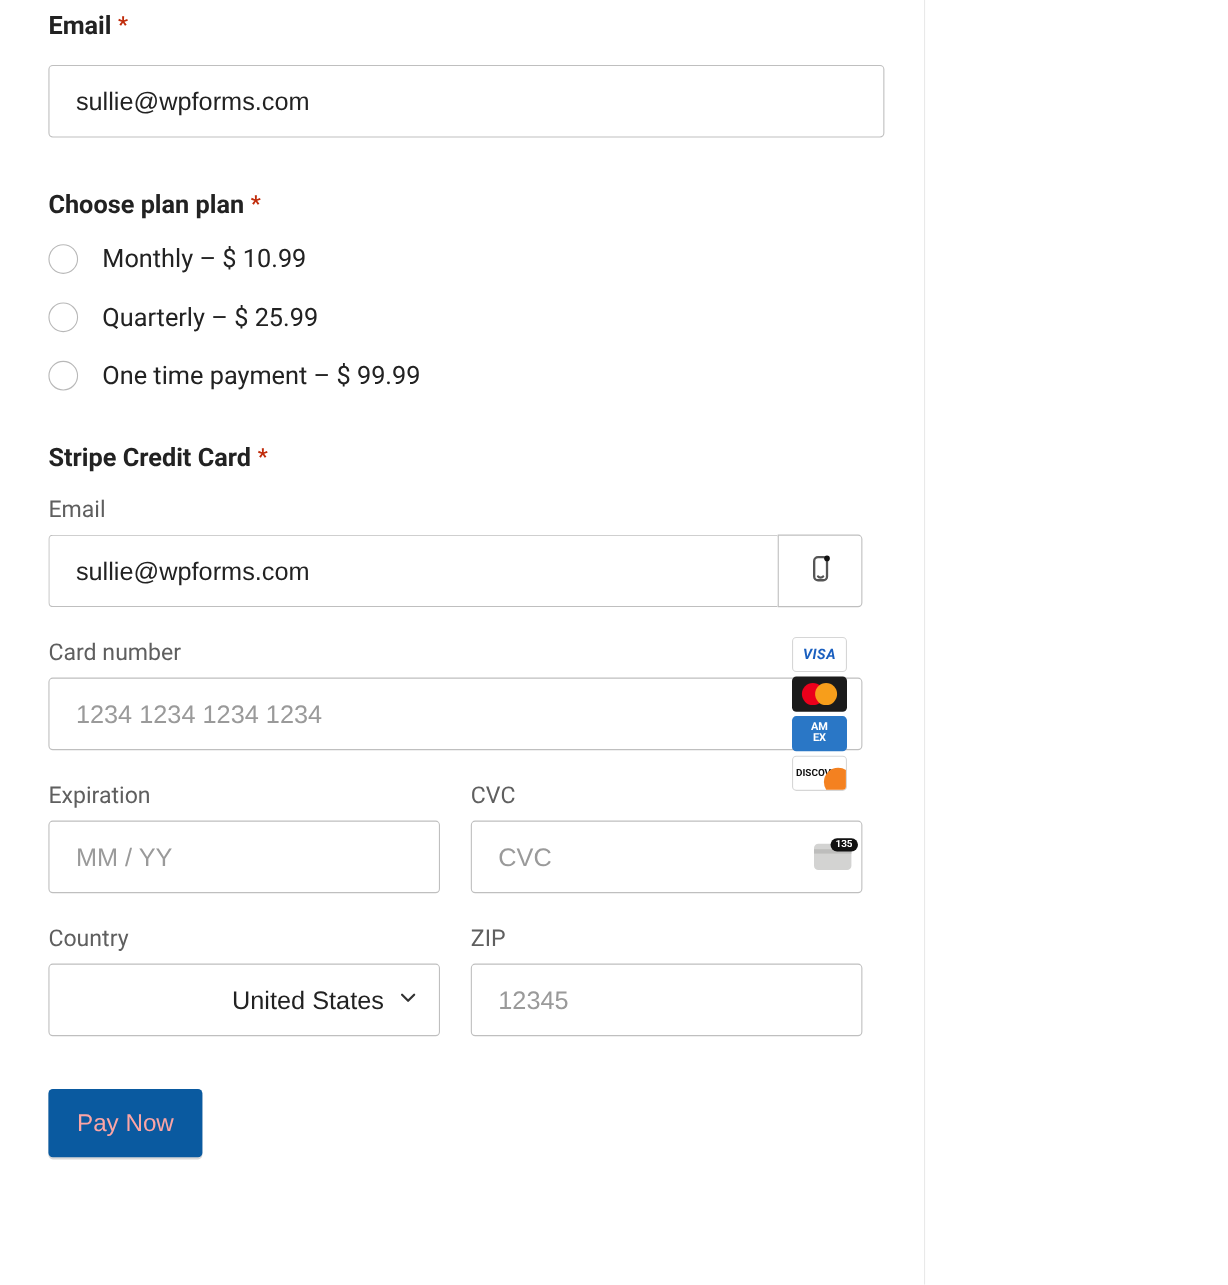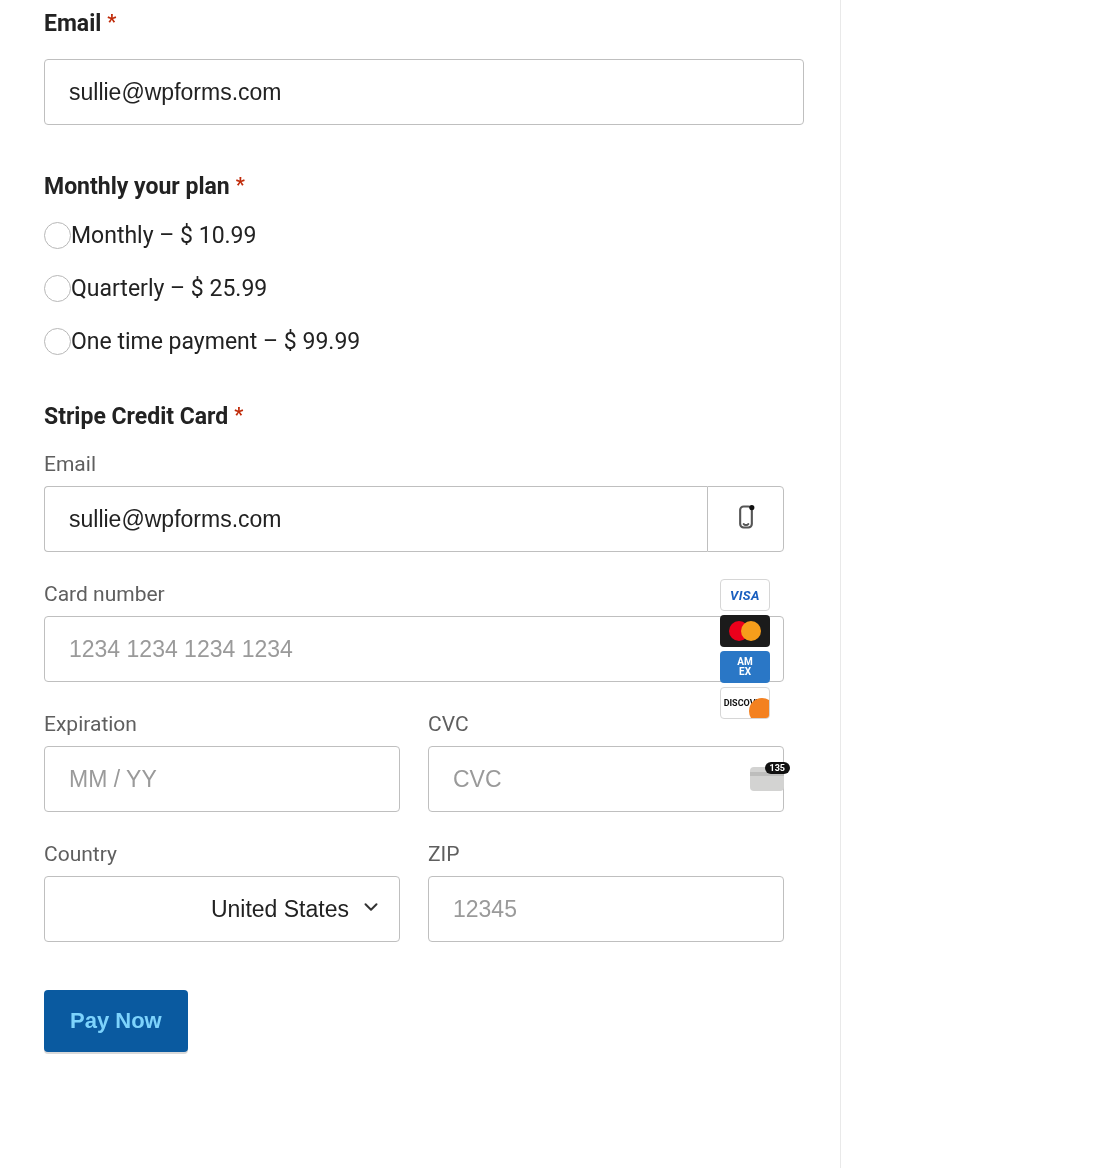--- a/index.html
+++ b/index.html
@@ -53,20 +53,21 @@
     padding: 0 24px;
     font-size: 23px;
     color: #222;
     background: #fff;
   }
   .text-input::placeholder { color: #9a9a9a; }
   .radio-group { display: flex; flex-direction: column; gap: 26px; }
   .radio-row {
     display: flex;
     align-items: center;
+    gap: 22px;
     font-size: 23px;
     color: #222;
     cursor: pointer;
   }
   .radio-circle {
     width: 27px;
     height: 27px;
     border: 1px solid #b8b8b8;
     border-radius: 50%;
     background: #fff;
@@ -153,21 +154,21 @@
     right: 18px;
     top: 50%;
     transform: translateY(-50%);
     pointer-events: none;
   }
   .chevron svg { width: 22px; height: 22px; stroke:#333; }
 
   .cvc-wrap { position: relative; }
   .cvc-badge {
     position: absolute;
-    right: 0;
+    right: 10px;
     top: 50%;
     transform: translateY(-50%);
     display: flex;
     align-items: flex-start;
   }
   .cvc-card {
     width: 34px; height: 24px; border-radius:4px; background:#d3d3d2;
     position:relative;
   }
   .cvc-card::before{
@@ -175,23 +176,23 @@
   }
   .cvc-pill{
     position:absolute; top:-5px; right:-6px;
     background:#111; color:#fff; font-size:9px; font-weight:700;
     border-radius:9px; padding:1px 5px;
   }
 
   .pay-button {
     margin-top: 48px;
     background:#0a5aa0;
-    color:#7dd3fc;
+    color:#fca5a5;
     font-size:22px;
-    font-weight:700;
+    font-weight:400;
     border:none;
     border-radius:4px;
     padding:18px 26px;
     cursor:pointer;
     box-shadow: 0 2px 0 rgba(0,0,0,0.15);
   }
 </style>
 </head>
 <body>
 
@@ -203,21 +204,21 @@
       <div class="field-label">
         <span>Email</span>
         <span class="required">*</span>
       </div>
       <input class="text-input" type="text" value="sullie@wpforms.com" style="">
     </div>
 
     
     <div class="field-block">
       <div class="field-label">
-        <span>Monthly your plan</span>
+        <span>Choose plan plan</span>
         <span class="required">*</span>
       </div>
       <div class="radio-group">
         <label class="radio-row">
           <span class="radio-circle"></span>
           <span>Monthly – $ 10.99</span>
         </label>
         <label class="radio-row">
           <span class="radio-circle"></span>
           <span>Quarterly – $ 25.99</span>

